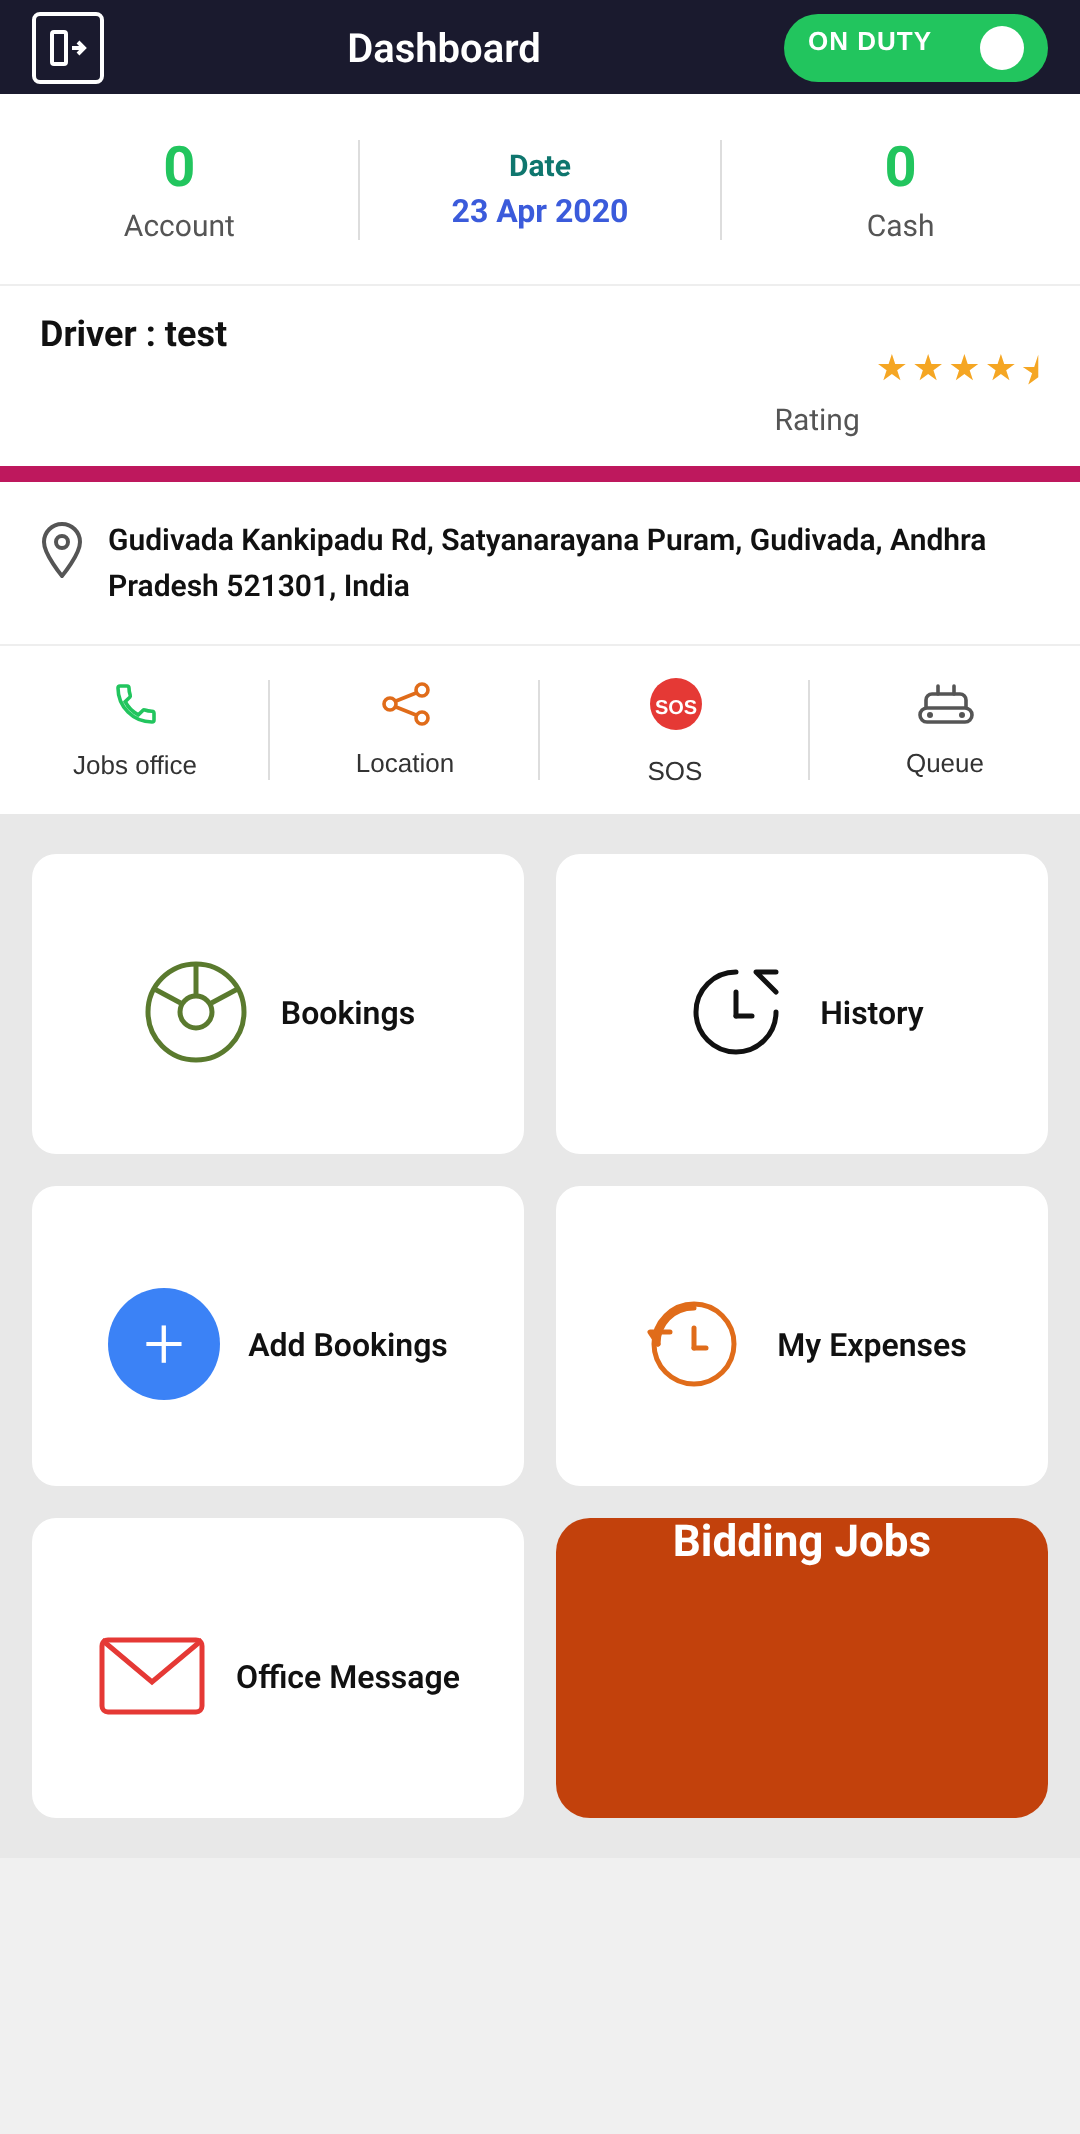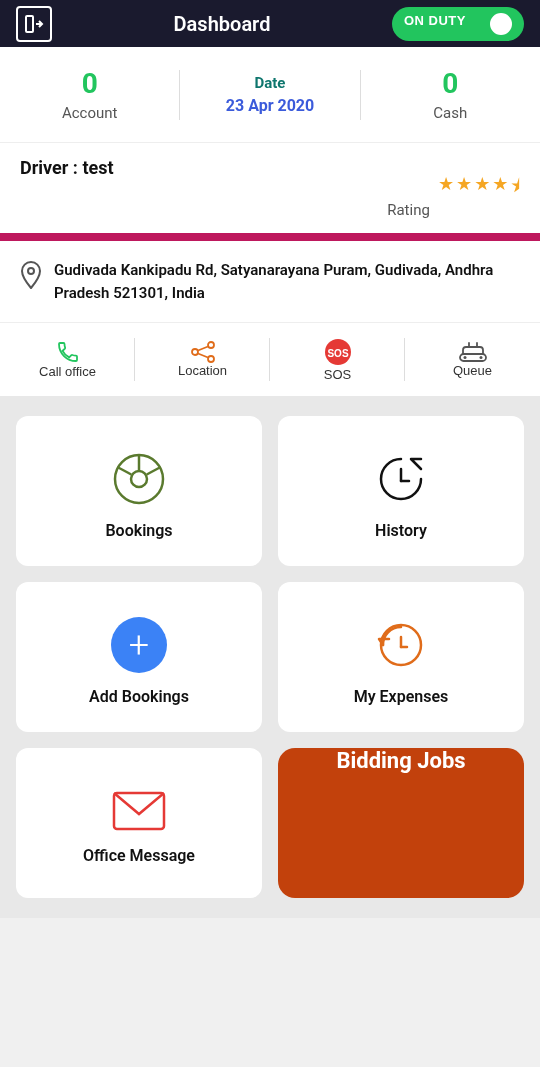--- a/index.html
+++ b/index.html
@@ -162,21 +162,21 @@
       display: flex;
       border-top: 1px solid #eee;
     }
     .action-tab {
       flex: 1;
       display: flex;
       flex-direction: column;
       align-items: center;
       justify-content: center;
       padding: 14px 4px;
-      gap: 0;
+      gap: 11px;
       cursor: pointer;
       border: none;
       background: none;
       position: relative;
     }
     .action-tab:not(:last-child)::after {
       content: '';
       position: absolute;
       right: 0;
       top: 20%;
@@ -203,21 +203,21 @@
       padding: 20px 16px;
       display: grid;
       grid-template-columns: 1fr 1fr;
       gap: 16px;
     }
 
     .grid-card {
       background: white;
       border-radius: 12px;
       display: flex;
-      flex-direction: column;
+      flex-direction: row;
       align-items: center;
       justify-content: center;
       padding: 28px 16px 20px;
       gap: 14px;
       cursor: pointer;
       min-height: 150px;
     }
     .grid-card-label {
       font-size: 16px;
       font-weight: 600;
@@ -318,21 +318,21 @@
 </div>
 
 <div class="action-tabs">
 
   <button class="action-tab">
     <span class="action-tab-icon call-icon">
       <svg width="24" height="24" viewBox="0 0 24 24" fill="none">
         <path d="M6.6 10.8c1.4 2.8 3.8 5.1 6.6 6.6l2.2-2.2c.3-.3.7-.4 1-.2 1.1.4 2.3.6 3.6.6.6 0 1 .4 1 1V20c0 .6-.4 1-1 1-9.4 0-17-7.6-17-17 0-.6.4-1 1-1h3.5c.6 0 1 .4 1 1 0 1.3.2 2.5.6 3.6.1.3 0 .7-.2 1L6.6 10.8z" stroke="#22c55e" stroke-width="1.8" fill="none"></path>
       </svg>
     </span>
-    <span class="action-tab-label">Call office</span>
+    <span class="action-tab-label">Jobs office</span>
   </button>
 
   <button class="action-tab">
     <span class="action-tab-icon location-tab-icon">
       <svg width="26" height="22" viewBox="0 0 26 22" fill="none">
         <circle cx="5" cy="11" r="3" stroke="#e06c1a" stroke-width="1.8" fill="none"></circle>
         <circle cx="21" cy="4" r="3" stroke="#e06c1a" stroke-width="1.8" fill="none"></circle>
         <circle cx="21" cy="18" r="3" stroke="#e06c1a" stroke-width="1.8" fill="none"></circle>
         <line x1="8" y1="9.5" x2="18" y2="5.5" stroke="#e06c1a" stroke-width="1.8"></line>
         <line x1="8" y1="12.5" x2="18" y2="16.5" stroke="#e06c1a" stroke-width="1.8"></line>

